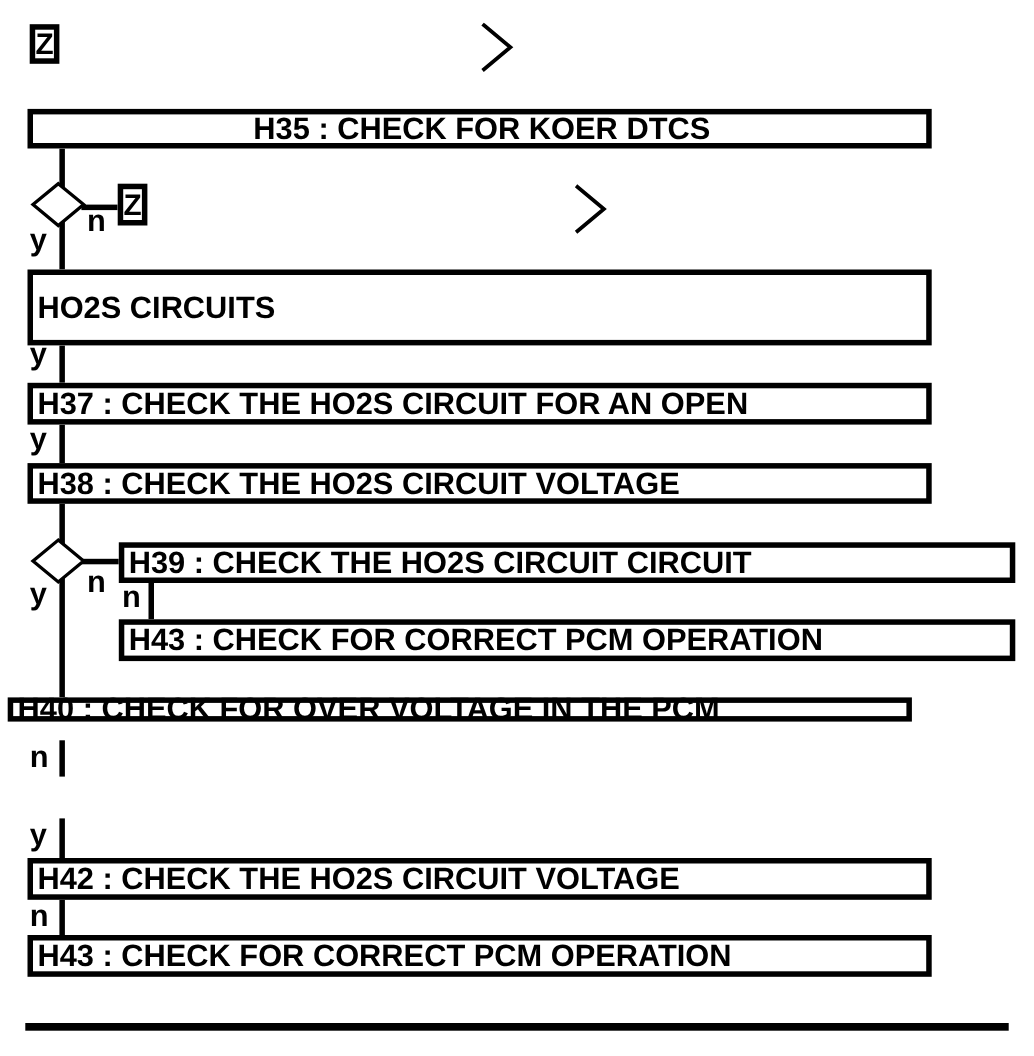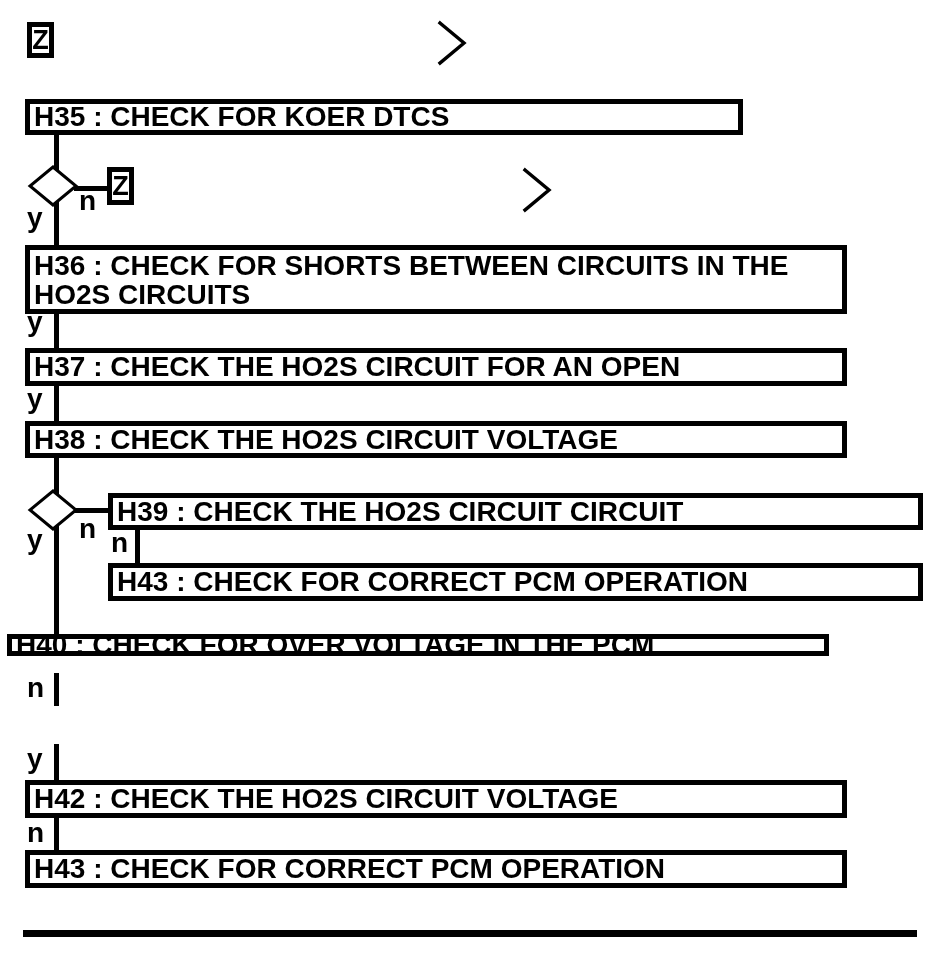--- a/index.html
+++ b/index.html
@@ -67,26 +67,25 @@
     <span>Z</span>
   </div>
 
   <svg class="abs" style="left:436px; top:18px;" width="34" height="50">
     <polyline class="chv" points="4,5 28,25 4,45"></polyline>
   </svg>
   <svg class="abs" style="left:521px; top:165px;" width="34" height="50">
     <polyline class="chv" points="4,5 28,25 4,45"></polyline>
   </svg>
 
-  <div class="step" style="left:25px; top:99px; width:718px; height:36px;">
+  <div class="step" style="left:25px; top:99px; width:822px; height:36px;justify-content:center;">
     <span>H35 : CHECK FOR KOER DTCS</span>
   </div>
 
   <div class="step step-multi" style="left:25px; top:245px; width:822px; height:69px;">
-    <span>H36 : CHECK FOR SHORTS BETWEEN CIRCUITS IN THE</span>
     <span>HO2S CIRCUITS</span>
   </div>
 
   <div class="step" style="left:25px; top:348px; width:822px; height:38px;align-items:flex-end;">
     <span>H37 : CHECK THE HO2S CIRCUIT FOR AN OPEN</span>
   </div>
 
   <div class="step" style="left:25px; top:421px; width:822px; height:37px;">
     <span>H38 : CHECK THE HO2S CIRCUIT VOLTAGE</span>
   </div>

